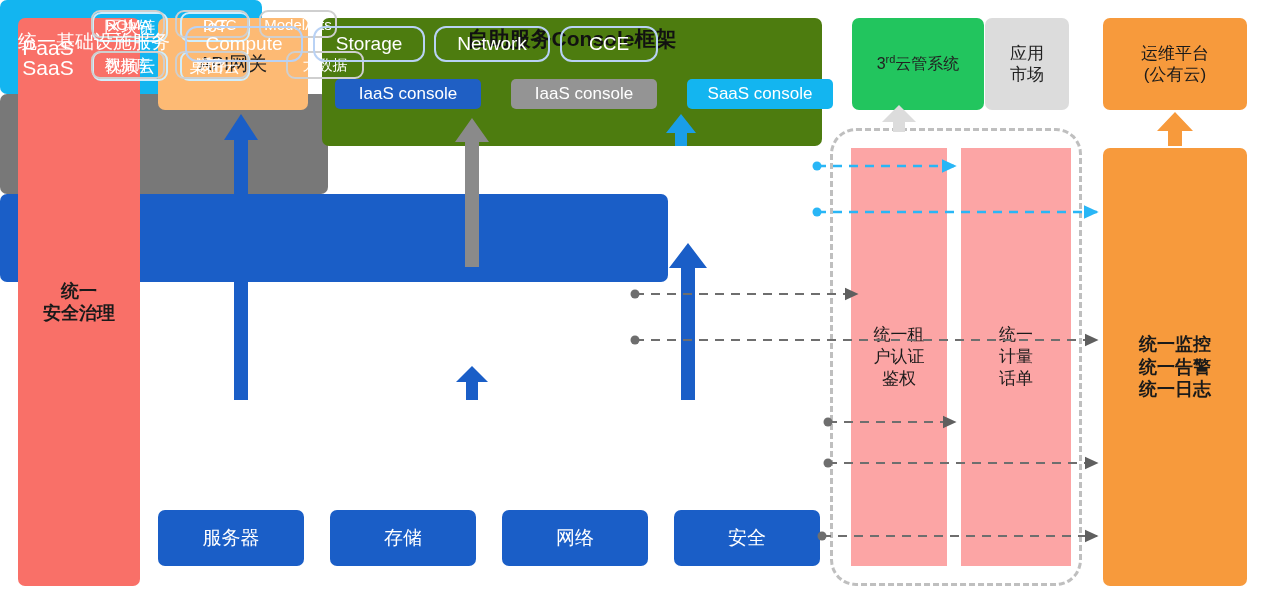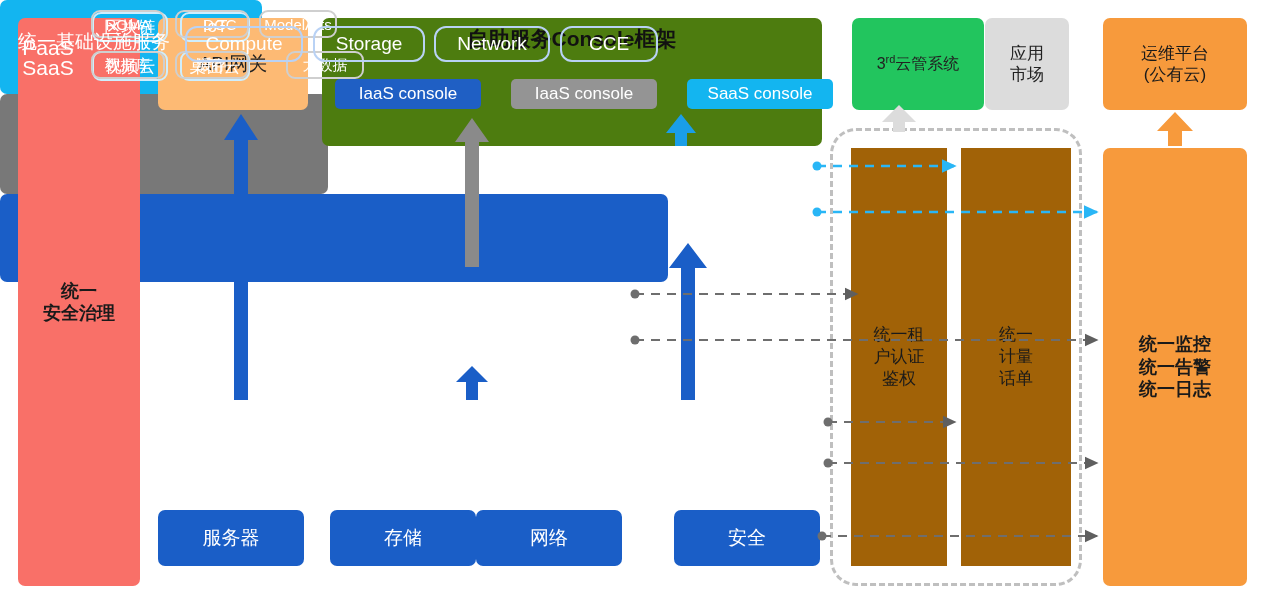--- a/index.html
+++ b/index.html
@@ -72,27 +72,27 @@
   .panel-infra .sub{border-color:#b9d2f5;height:36px;top:26px;font-size:19px;border-radius:12px;}
   .i1{left:185px;width:118px;}
   .i2{left:313px;width:112px;}
   .i3{left:434px;width:116px;}
   .i4{left:560px;width:98px;}
 
   
   .bb{top:510px;height:56px;background:#1a5ec7;border-radius:7px;color:#fff;font-size:19px;}
   .b1{left:158px;width:146px;}
   .b2{left:330px;width:146px;}
-  .b3{left:476px;width:146px;align-items:center;}
+  .b3{left:502px;width:146px;align-items:center;}
   .b4{left:674px;width:146px;}
 
   
   .dash-wrap{position:absolute;left:830px;top:128px;width:252px;height:458px;
              border:3px dashed #bfbfbf;border-radius:26px;box-sizing:border-box;}
-  .gcol{position:absolute;background:#a16207;top:148px;height:418px;
+  .gcol{position:absolute;background:#fca5a5;top:148px;height:418px;
         color:#1a1a1a;font-size:17px;display:flex;align-items:center;justify-content:center;}
   .gcol1{left:851px;width:96px;}
   .gcol2{left:961px;width:110px;}
   .gcol .gtxt{display:block;width:62px;text-align:center;line-height:1.3;}
   .sup{font-size:11px;vertical-align:super;}
 </style>
 </head>
 <body>
 
 <div id="canvas">

